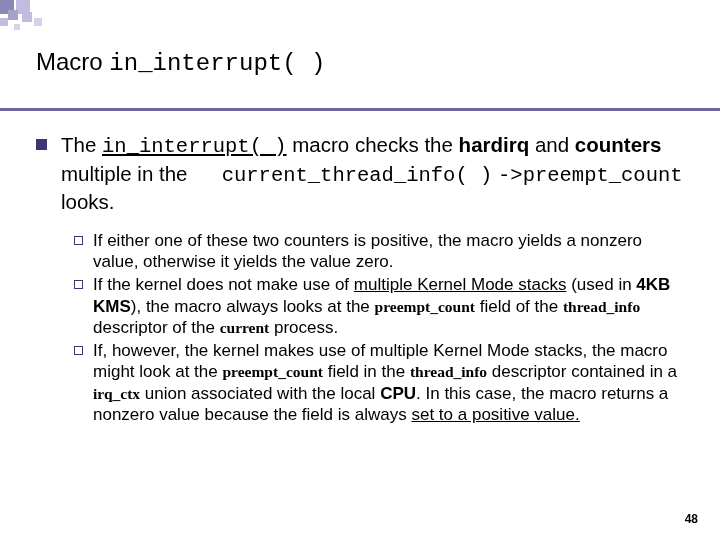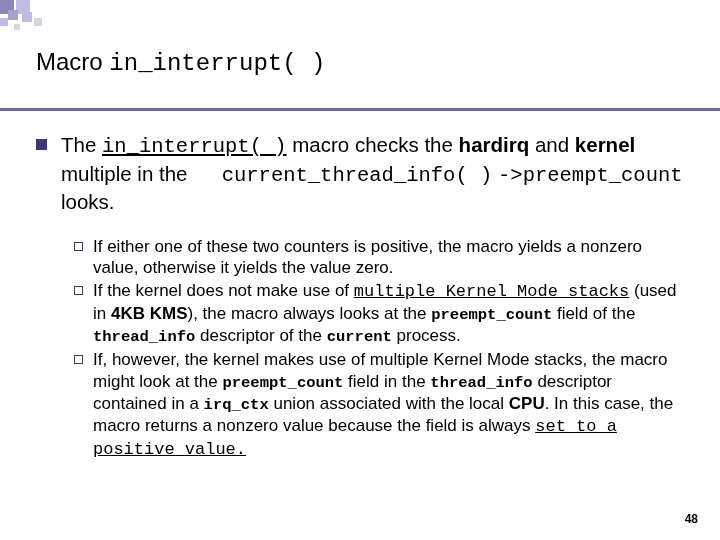--- a/index.html
+++ b/index.html
@@ -66,43 +66,43 @@
 }
 .l1-text {
   font-size: 20.5px;
   line-height: 1.3;
   color: #000;
 }
 .l1-text .mono { font-family: "Courier New", monospace; }
 .l1-text .u { text-decoration: underline; }
 .l1-text .bi { font-weight: bold; }
 .l2-list {
-  margin-top: 20px;
+  margin-top: 14px;
   margin-left: 38px;
 }
 .l2 {
   display: flex;
   align-items: flex-start;
   margin-bottom: 2px;
 }
 .bullet-hollow {
   width: 9px;
   height: 9px;
   border: 1.5px solid #3b3772;
   margin-top: 6px;
   margin-right: 10px;
   flex-shrink: 0;
 }
 .l2-text {
   font-size: 17px;
   line-height: 1.25;
   color: #000;
 }
-.l2-text .mono-b { font-family: Liberation Mono, monospace; font-weight: bold; font-size: 15.5px; }
-.l2-text .u { text-decoration: underline; font-family: Liberation Mono, monospace; }
+.l2-text .mono-b { font-family: Liberation Serif, serif; font-weight: bold; font-size: 15.5px; }
+.l2-text .u { text-decoration: underline; }
 .l2-text .b { font-weight: bold; }
 .slide-num {
   position: absolute;
   bottom: 14px;
   right: 22px;
   font-size: 12px;
   font-weight: bold;
   color: #000;
 }
 </style>
@@ -121,21 +121,21 @@
 <div class="rule"></div>
 
 <h1 class="title">
   <span>Macro </span><span class="mono">in_interrupt( )</span>
 </h1>
 
 <div class="body">
   <div class="l1">
     <div class="bullet-sq"></div>
     <div class="l1-text">
-      <span>The </span><span class="mono u">in_interrupt( )</span><span> macro checks the </span><span class="bi">hardirq</span><span> and </span><span class="bi">kernel</span><span> multiple in the </span>&nbsp;&nbsp;&nbsp;&nbsp;&nbsp;<span class="mono">current_thread_info( )</span>
+      <span>The </span><span class="mono u">in_interrupt( )</span><span> macro checks the </span><span class="bi">hardirq</span><span> and </span><span class="bi">counters</span><span> multiple in the </span>&nbsp;&nbsp;&nbsp;&nbsp;&nbsp;<span class="mono">current_thread_info( )</span>
       <span class="mono">-&gt;preempt_count</span><span> looks.</span>
     </div>
   </div>
 
   <div class="l2-list" id="l2-list">
       <div class="l2">
         <div class="bullet-hollow"></div>
         <div class="l2-text"><span>If either one of these two counters is positive, the macro yields a nonzero value, otherwise it yields the value zero.</span></div>
       </div>
       <div class="l2">

